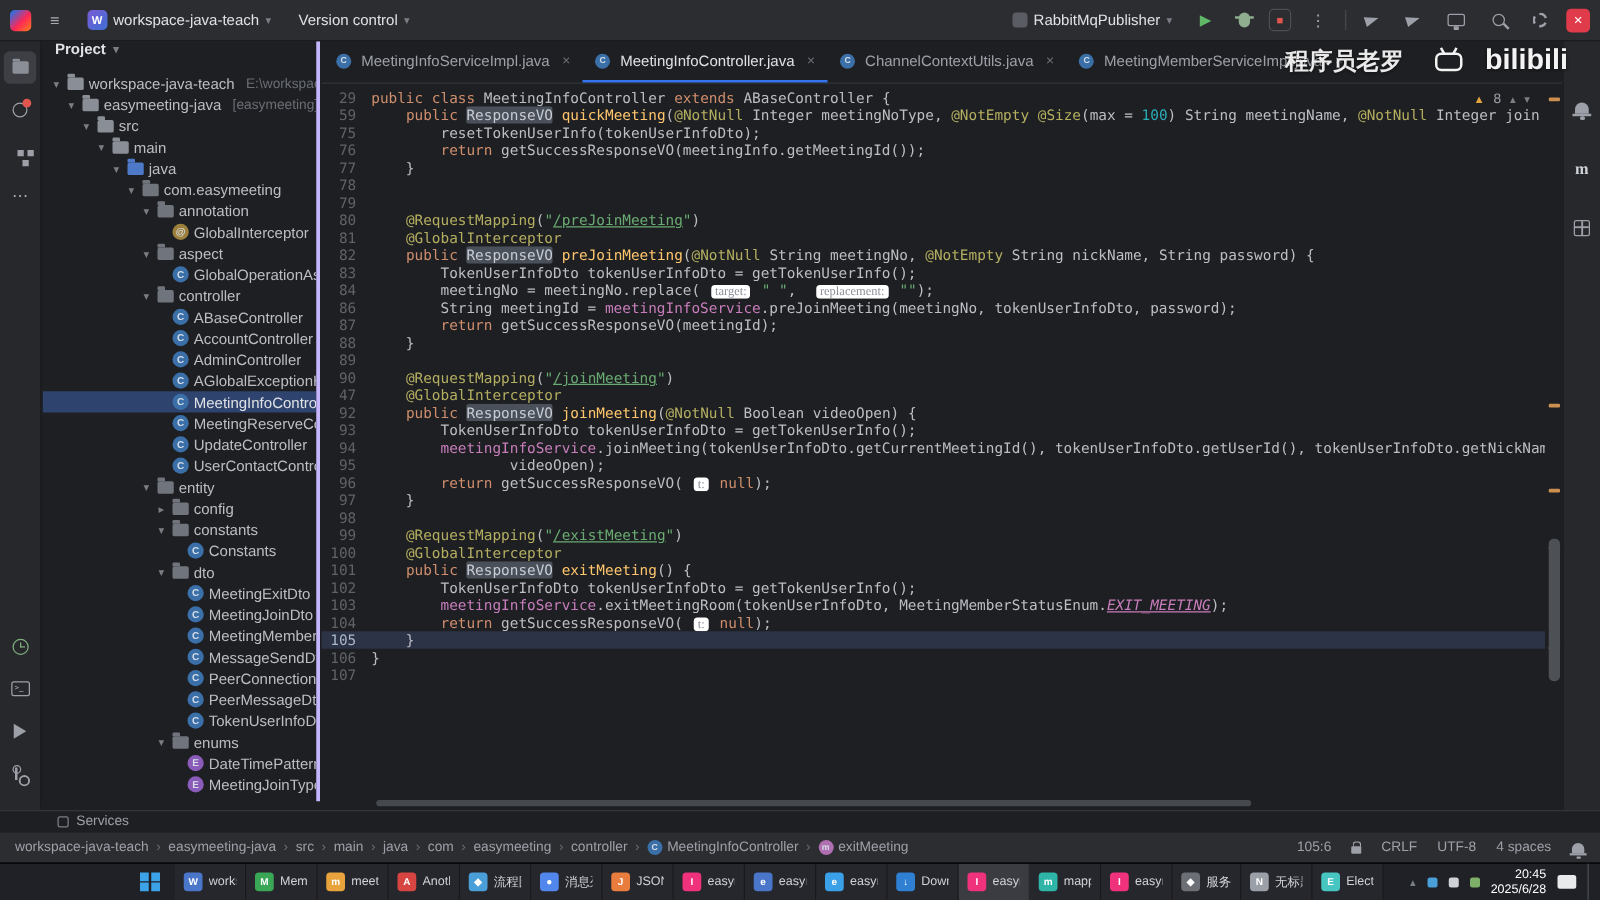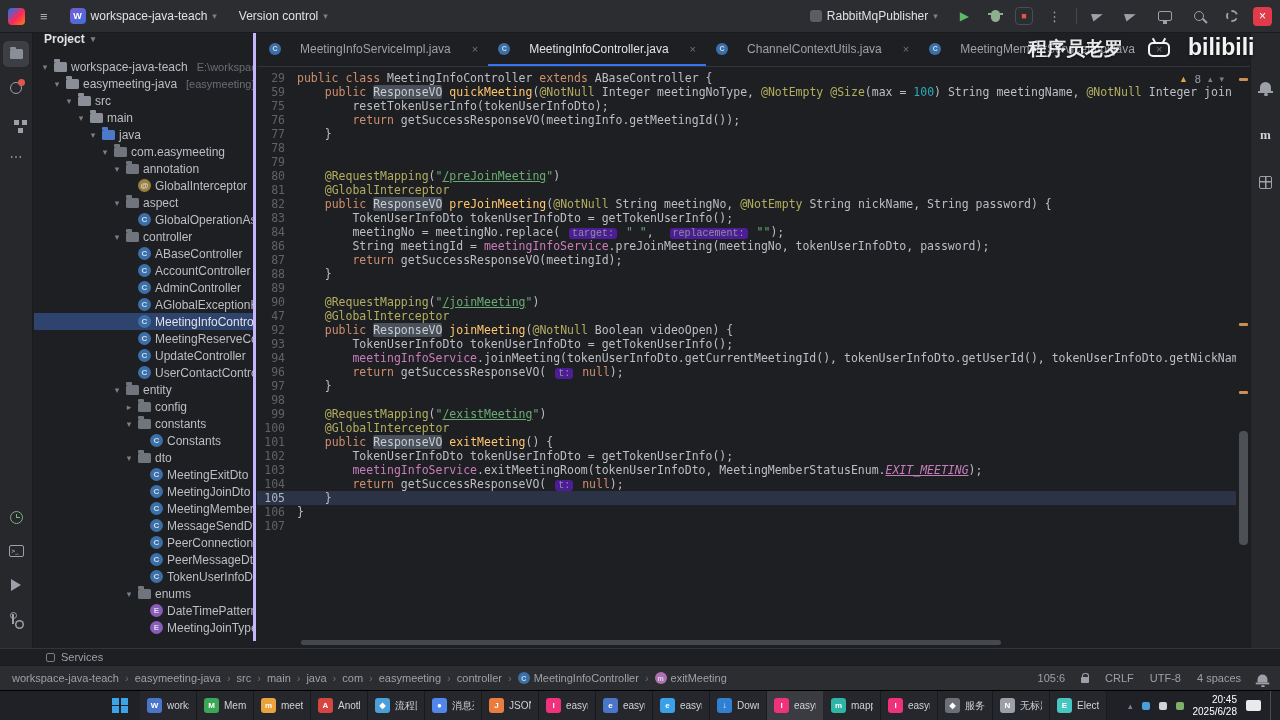--- a/index.html
+++ b/index.html
@@ -66,41 +66,41 @@
   .badge{display:inline-flex;align-items:center;justify-content:center;width:13px;height:13px;border-radius:50%;font:700 8px/1 "Liberation Sans",sans-serif;color:#d6dde8;flex:none}
   .ic-class{background:#3b6fa8}
   .ic-enum{background:#8a5bb8}
   .ic-annotation{background:#9d803c}
   .ic-method{background:#b06fb0}
   .sfx{color:#6a6e75;margin-left:5px;font-size:11px}
 
   
   .editor{position:absolute;left:257px;top:33px;width:993px;height:615px;background:#1e1f22;overflow:hidden}
   .tabbar{position:absolute;left:0;top:0;right:0;height:34px;border-bottom:1px solid #313438;display:flex;align-items:stretch;padding-left:2px}
-  .tab{display:flex;align-items:center;gap:19px;padding:4px 10px;color:#9da0a8;border-bottom:2px solid transparent;white-space:nowrap;cursor:default}
+  .tab{display:flex;align-items:center;gap:8px;padding:4px 10px;color:#9da0a8;border-bottom:2px solid transparent;white-space:nowrap;cursor:default}
   .tab.active{color:#dfe1e5;background:#1e1f22;border-bottom-color:#3574f0}
   .tab .badge{width:12px;height:12px;font-size:7px}
   .tab-close{color:#6f737a;font-size:11px;margin-left:2px}
   .code{position:absolute;left:0;top:34px;right:14px;bottom:12px;padding-top:4px;overflow:hidden;font-family:"DejaVu Sans Mono",monospace;font-size:11.5px;line-height:14px}
   .cl{display:flex;height:14px;min-height:14px;white-space:pre}
   .cl.cur{background:#2c3347}
   .ln{width:40px;flex:none;text-align:right;padding-right:12px;color:#606366}
   .cl.cur .ln{color:#a9b7c6}
   .ct{flex:1;overflow:hidden;white-space:pre}
   .sg-t{color:#bcbec4}
   .sg-k{color:#cf8e6d}
   .sg-s{color:#6aab73}
   .sg-su{color:#6aab73;text-decoration:underline}
   .sg-n{color:#2aacb8}
   .sg-a{color:#b3ae60}
   .sg-f{color:#c77dbb}
   .sg-c{color:#c77dbb;font-style:italic;text-decoration:underline}
   .sg-m{color:#ffc66d}
   .sg-u{color:#bcbec4;}
-  .sg-h{background:#4c1d95;color:#8c9199;border-radius:3px;font-size:10px;padding:0 3px;margin:0 2px;font-family:Liberation Mono, monospace}
+  .sg-h{background:#ffffff;color:#8c9199;border-radius:3px;font-size:10px;padding:0 3px;margin:0 2px;font-family:Liberation Serif, serif}
   .sg-hl{color:#c8ccd4;background:#4a5059;border-radius:2px}
   .inspect{position:absolute;top:40px;right:26px;display:flex;align-items:center;gap:7px;color:#9da0a8;font-size:11px}
   .warn-tri{color:#e2a53e;font-size:9px}
   .stripe{position:absolute;top:34px;right:0;width:14px;bottom:12px}
   .mark{position:absolute;right:2px;width:9px;height:3px;background:#cc8f4f;border-radius:1px}
   .sthumb{position:absolute;right:2px;width:9px;background:#4d5156;border-radius:4px}
   .hscroll{position:absolute;left:44px;bottom:3px;width:700px;height:5px;background:#45484d;border-radius:3px}
 
   
   .services-bar{position:absolute;left:0;top:648px;width:1280px;height:17px;background:#1e1f22;border-top:1px solid #313438;display:flex;align-items:center;gap:6px;padding-left:46px;color:#9da0a8;font-size:11px}
@@ -455,20 +455,21 @@
         <div class="cl"><span class="ln">84</span><span class="ct"><span class="sg-t">        </span><span class="sg-u">meetingNo</span><span class="sg-t"> = </span><span class="sg-u">meetingNo</span><span class="sg-t">.replace( </span><span class="sg-h">target:</span><span class="sg-t"> </span><span class="sg-s">" "</span><span class="sg-t">,  </span><span class="sg-h">replacement:</span><span class="sg-t"> </span><span class="sg-s">""</span><span class="sg-t">);</span></span></div>
         <div class="cl"><span class="ln">86</span><span class="ct"><span class="sg-t">        String meetingId = </span><span class="sg-f">meetingInfoService</span><span class="sg-t">.preJoinMeeting(</span><span class="sg-u">meetingNo</span><span class="sg-t">, tokenUserInfoDto, password);</span></span></div>
         <div class="cl"><span class="ln">87</span><span class="ct"><span class="sg-t">        </span><span class="sg-k">return </span><span class="sg-t">getSuccessResponseVO(meetingId);</span></span></div>
         <div class="cl"><span class="ln">88</span><span class="ct"><span class="sg-t">    }</span></span></div>
         <div class="cl"><span class="ln">89</span><span class="ct"></span></div>
         <div class="cl"><span class="ln">90</span><span class="ct"><span class="sg-t">    </span><span class="sg-a">@RequestMapping</span><span class="sg-t">(</span><span class="sg-s">"</span><span class="sg-su">/joinMeeting</span><span class="sg-s">"</span><span class="sg-t">)</span></span></div>
         <div class="cl"><span class="ln">47</span><span class="ct"><span class="sg-t">    </span><span class="sg-a">@GlobalInterceptor</span></span></div>
         <div class="cl"><span class="ln">92</span><span class="ct"><span class="sg-t">    </span><span class="sg-k">public </span><span class="sg-hl">ResponseVO</span><span class="sg-t"> </span><span class="sg-m">joinMeeting</span><span class="sg-t">(</span><span class="sg-a">@NotNull</span><span class="sg-t"> Boolean videoOpen) {</span></span></div>
         <div class="cl"><span class="ln">93</span><span class="ct"><span class="sg-t">        TokenUserInfoDto tokenUserInfoDto = getTokenUserInfo();</span></span></div>
         <div class="cl"><span class="ln">94</span><span class="ct"><span class="sg-t">        </span><span class="sg-f">meetingInfoService</span><span class="sg-t">.joinMeeting(tokenUserInfoDto.getCurrentMeetingId(), tokenUserInfoDto.getUserId(), tokenUserInfoDto.getNickName(),</span></span></div>
+        <div class="cl"><span class="ln">95</span><span class="ct"><span class="sg-t">                videoOpen);</span></span></div>
         <div class="cl"><span class="ln">96</span><span class="ct"><span class="sg-t">        </span><span class="sg-k">return </span><span class="sg-t">getSuccessResponseVO( </span><span class="sg-h">t:</span><span class="sg-t"> </span><span class="sg-k">null</span><span class="sg-t">);</span></span></div>
         <div class="cl"><span class="ln">97</span><span class="ct"><span class="sg-t">    }</span></span></div>
         <div class="cl"><span class="ln">98</span><span class="ct"></span></div>
         <div class="cl"><span class="ln">99</span><span class="ct"><span class="sg-t">    </span><span class="sg-a">@RequestMapping</span><span class="sg-t">(</span><span class="sg-s">"</span><span class="sg-su">/existMeeting</span><span class="sg-s">"</span><span class="sg-t">)</span></span></div>
         <div class="cl"><span class="ln">100</span><span class="ct"><span class="sg-t">    </span><span class="sg-a">@GlobalInterceptor</span></span></div>
         <div class="cl"><span class="ln">101</span><span class="ct"><span class="sg-t">    </span><span class="sg-k">public </span><span class="sg-hl">ResponseVO</span><span class="sg-t"> </span><span class="sg-m">exitMeeting</span><span class="sg-t">() {</span></span></div>
         <div class="cl"><span class="ln">102</span><span class="ct"><span class="sg-t">        TokenUserInfoDto tokenUserInfoDto = getTokenUserInfo();</span></span></div>
         <div class="cl"><span class="ln">103</span><span class="ct"><span class="sg-t">        </span><span class="sg-f">meetingInfoService</span><span class="sg-t">.exitMeetingRoom(tokenUserInfoDto, MeetingMemberStatusEnum.</span><span class="sg-c">EXIT_MEETING</span><span class="sg-t">);</span></span></div>
         <div class="cl"><span class="ln">104</span><span class="ct"><span class="sg-t">        </span><span class="sg-k">return </span><span class="sg-t">getSuccessResponseVO( </span><span class="sg-h">t:</span><span class="sg-t"> </span><span class="sg-k">null</span><span class="sg-t">);</span></span></div>
         <div class="cl cur"><span class="ln">105</span><span class="ct"><span class="sg-t">    }</span></span></div>

